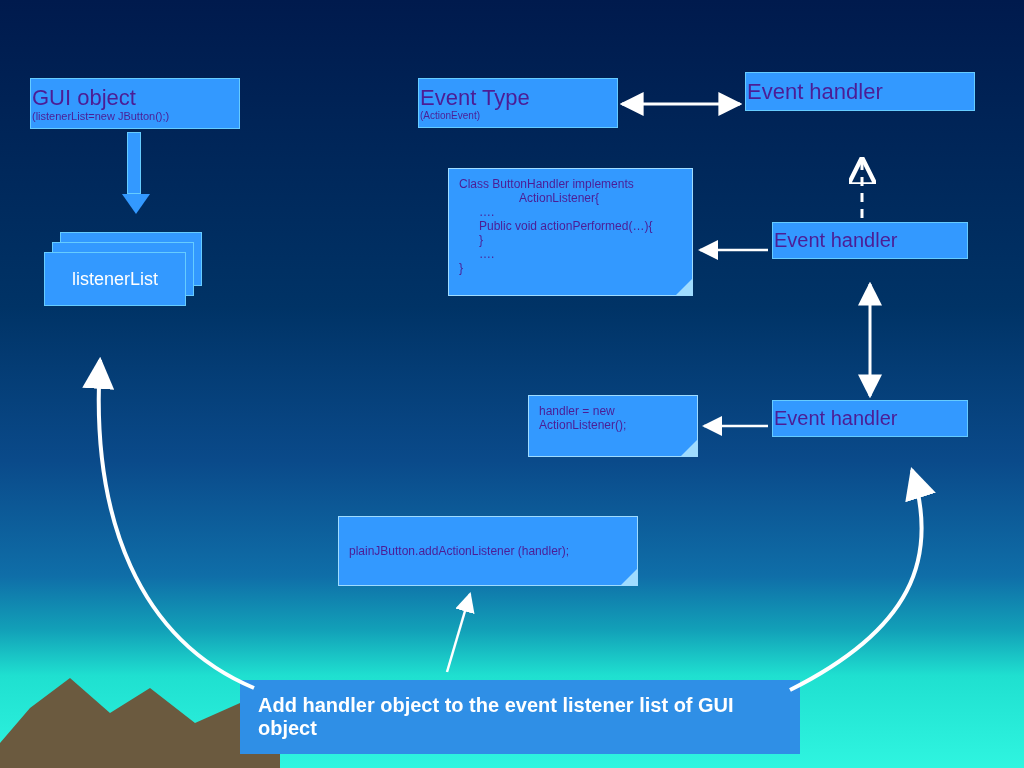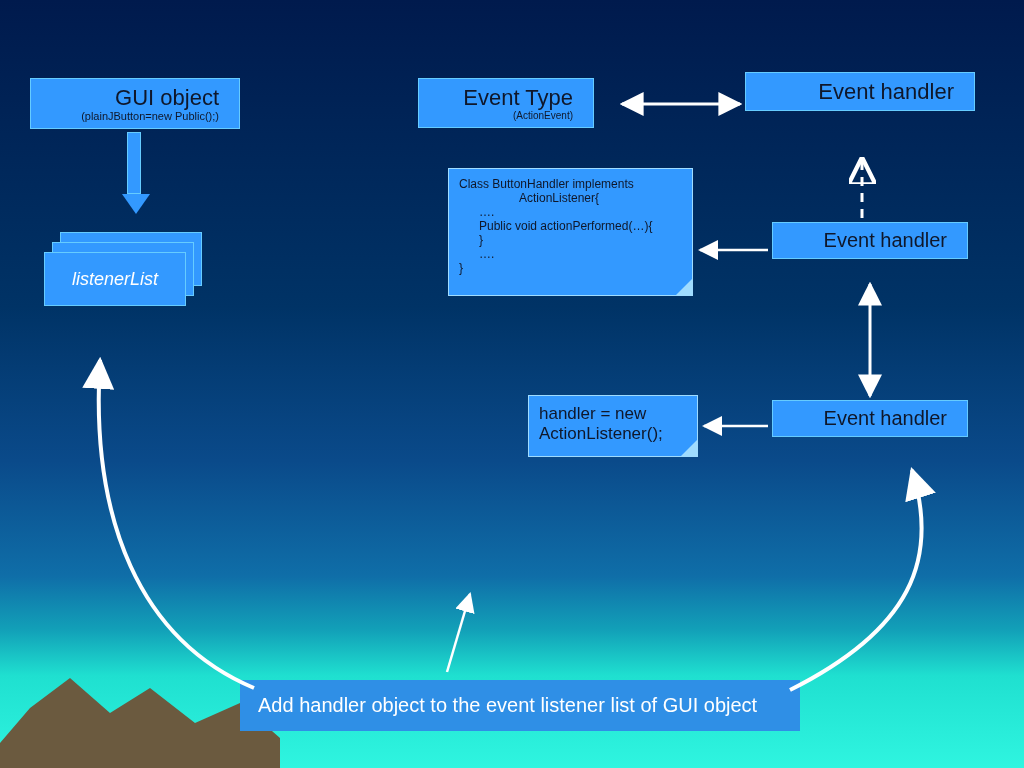--- a/index.html
+++ b/index.html
@@ -29,37 +29,37 @@
     left: 0;
     bottom: 0;
     width: 280px;
     height: 120px;
     pointer-events: none;
   }
   .box {
     position: absolute;
     background: #3399ff;
     border: 1px solid #66ccff;
-    color: #0f172a;
-    text-align: right;
+    color: #4c1d95;
+    text-align: left;
     box-sizing: border-box;
-    padding: 6px 20px;
+    padding: 6px 1px;
   }
   .title-lg { font-size: 22px; line-height: 1.15; }
   .title-md { font-size: 20px; line-height: 1.15; }
   .title-sm { font-size: 14px; line-height: 1.2; }
   .sub-sm   { font-size: 10px; }
   .sub-xs   { font-size: 11px; }
 
   
   .note {
     position: absolute;
     background: #3399ff;
     border: 1px solid #9fdcff;
-    color: #0f172a;
+    color: #4c1d95;
     font-size: 12px;
     text-align: left;
     padding: 8px 10px;
     box-sizing: border-box;
   }
   .note::after {
     content: "";
     position: absolute;
     right: 0;
     bottom: 0;
@@ -76,28 +76,27 @@
     height: 52px;
     background: #3399ff;
     border: 1px solid #66ccff;
   }
   .stack-front {
     display: flex;
     align-items: center;
     justify-content: center;
     color: #fff;
     font-size: 18px;
-    font-style: italic;
   }
   
   .banner {
     position: absolute;
     background: #2f8fe6;
     color: #fff;
-    font-weight: normal;
+    font-weight: bold;
     font-size: 20px;
     padding: 14px 18px;
     box-sizing: border-box;
     text-align: left;
   }
   
   .blockarrow {
     position: absolute;
     width: 24px;
   }
@@ -126,24 +125,24 @@
 <body>
 
 <div class="stage">
 
   <svg class="mountain" viewBox="0 0 280 120">
     <polygon points="0,120 0,95 30,60 70,30 110,65 150,40 195,75 240,55 280,90 280,120" fill="#6b5a3f"></polygon>
   </svg>
 
   <div class="box" style="left:30px; top:78px; width:210px;">
     <div class="title-lg">GUI  object</div>
-    <div class="sub-xs">(plainJButton=new Public();)</div>
-  </div>
-
-  <div class="box" style="left:418px; top:78px; width:176px;">
+    <div class="sub-xs">(listenerList=new JButton();)</div>
+  </div>
+
+  <div class="box" style="left:418px; top:78px; width:200px;">
     <div class="title-lg">Event Type</div>
     <div class="sub-sm">(ActionEvent)</div>
   </div>
 
   <div class="box" style="left:745px; top:72px; width:230px;">
     <div class="title-lg">Event handler</div>
   </div>
 
   <div class="blockarrow" style="left:122px; top:132px;">
     <div class="shaft"></div>
@@ -163,29 +162,32 @@
     <div style="padding-left:20px;">Public void actionPerformed(…){</div>
     <div style="padding-left:20px;">}</div>
     <div style="padding-left:20px;">….</div>
     <div>}</div>
   </div>
 
   <div class="box" style="left:772px; top:222px; width:196px;">
     <div class="title-md">Event handler</div>
   </div>
 
-  <div class="note" style="left:528px; top:395px; width:170px; height:62px; font-size:17px;">
+  <div class="note" style="left:528px; top:395px; width:170px; height:62px; font-size:12px;">
     <div>handler = new</div>
     <div>ActionListener();</div>
   </div>
 
   <div class="box" style="left:772px; top:400px; width:196px;">
     <div class="title-md">Event handler</div>
   </div>
 
+  <div class="note" style="left:338px; top:516px; width:300px; height:70px; font-size:12px; display:flex; align-items:center;">
+    <div>plainJButton.addActionListener (handler);</div>
+  </div>
 
   <div class="banner" style="left:240px; top:680px; width:560px;">
     <span>Add handler object to the event listener list of GUI object</span>
   </div>
 
   <svg class="overlay">
     <defs>
       <marker id="arrowW" viewBox="0 0 10 10" refX="9" refY="5" markerWidth="8" markerHeight="8" orient="auto-start-reverse">
         <path d="M 0 0 L 10 5 L 0 10 z" fill="#ffffff"></path>
       </marker>

